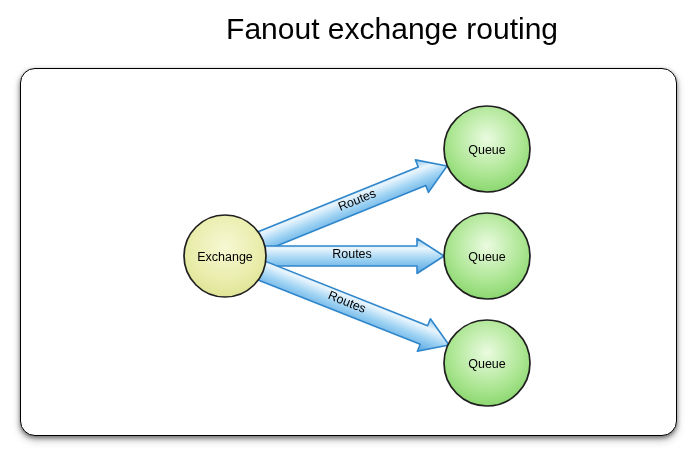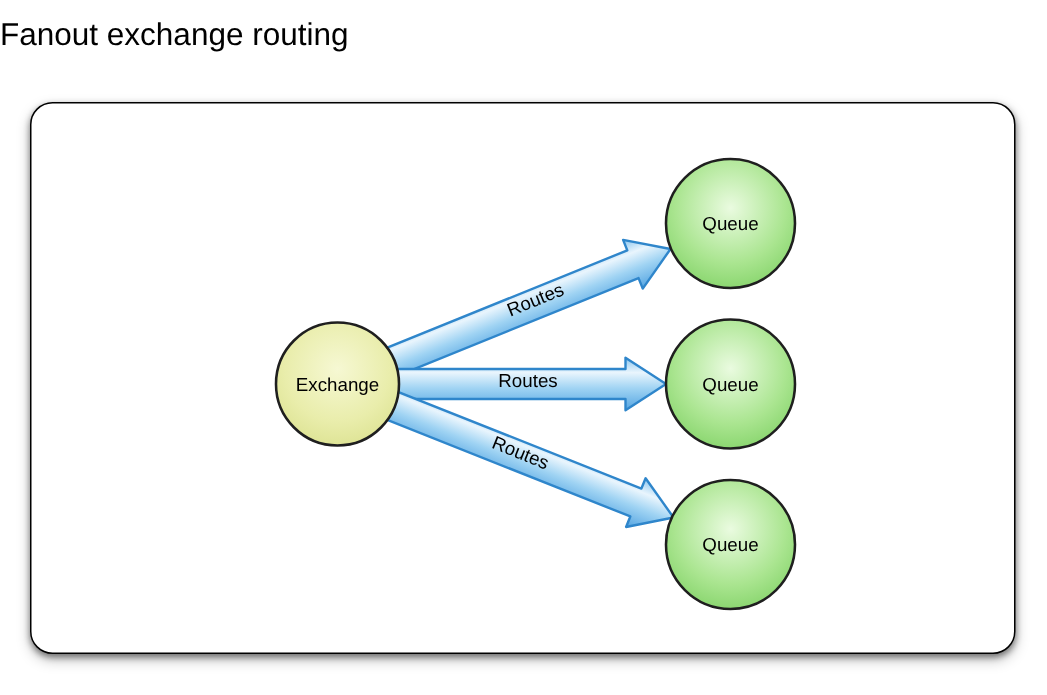--- a/index.html
+++ b/index.html
@@ -12,22 +12,22 @@
     width: 698px;
     height: 463px;
     overflow: hidden;
     font-family: "Liberation Sans", sans-serif;
   }
   .title {
     position: absolute;
     top: 12px;
     left: 0;
     width: 558px;
-    text-align: left;
-    font-size: 21px;
+    text-align: right;
+    font-size: 30px;
     font-weight: 400;
     color: #000000;
     white-space: nowrap;
   }
   .panel {
     position: absolute;
     left: 20px;
     top: 68px;
     width: 655px;
     height: 366px;

